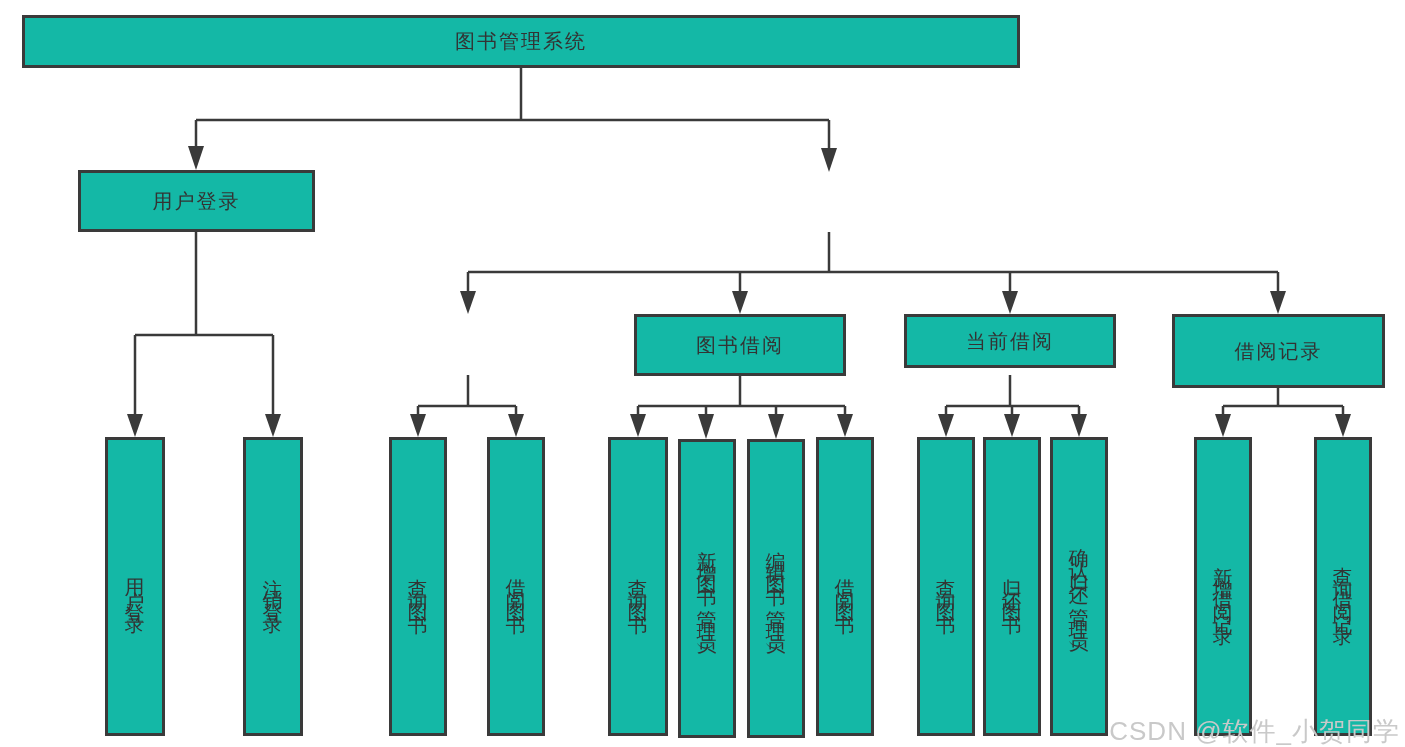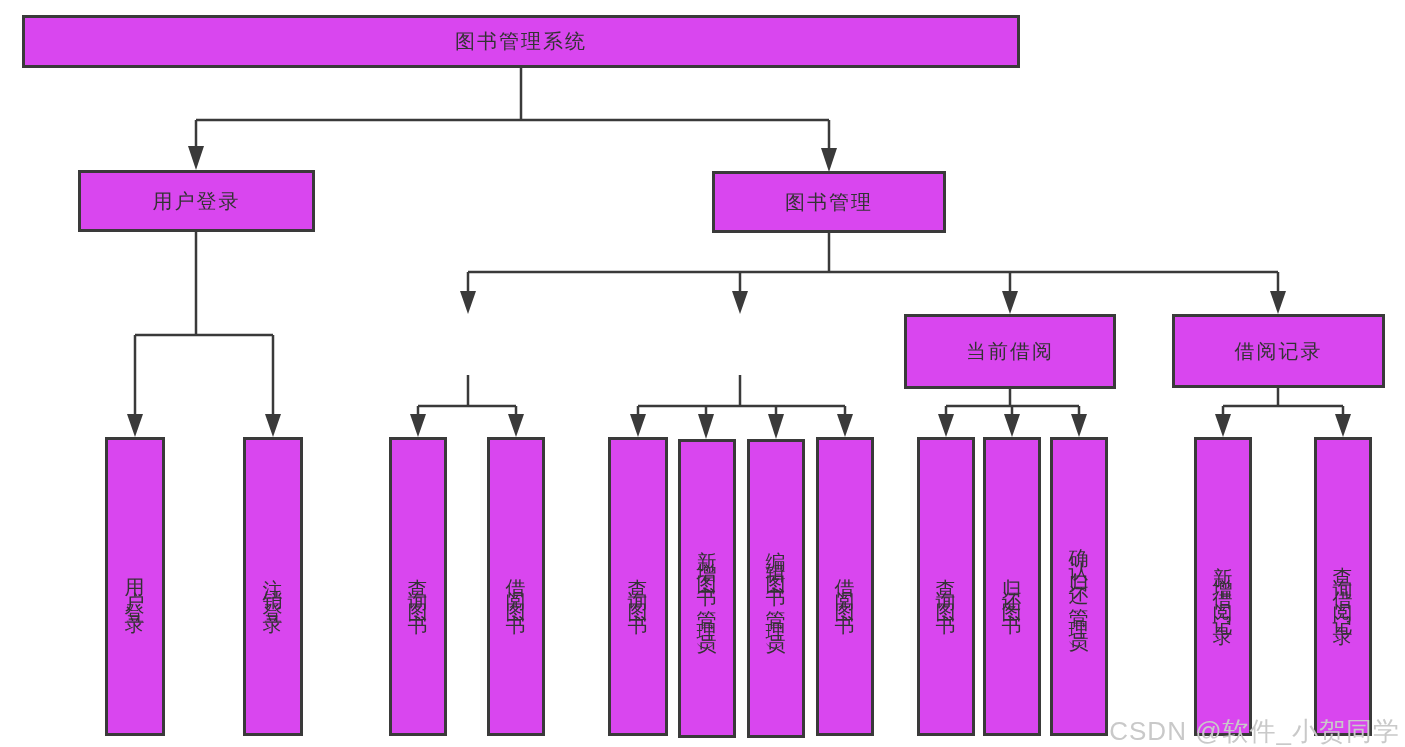--- a/index.html
+++ b/index.html
@@ -2,21 +2,21 @@
 <html><head>
 <meta charset="utf-8">
 <style>
   html, body { margin:0; padding:0; background:#ffffff; }
   .canvas {
     position:relative; width:1405px; height:747px; background:#ffffff;
     font-family:"Liberation Sans", sans-serif; overflow:hidden;
   }
   svg.connectors { position:absolute; left:0; top:0; z-index:0; }
   .node {
-    position:absolute; background:#d946ef; border:3px solid #3a3a3a;
+    position:absolute; background:#14b8a6; border:3px solid #3a3a3a;
     box-sizing:border-box; display:flex; align-items:center; justify-content:center;
     color:#333333; z-index:1;
   }
   .hbox { font-size:20px; letter-spacing:2px; }
   .vbox { font-size:20px; }
   .vbox .vtext {
     writing-mode:vertical-rl; text-orientation:mixed;
     letter-spacing:12px; line-height:1;
   }
   .watermark {
@@ -95,25 +95,25 @@
     </g>
   </svg>
 
   <div class="node hbox" style="left:22px; top:15px; width:998px; height:53px;">
     <span>图书管理系统</span>
   </div>
 
   <div class="node hbox" style="left:78px; top:170px; width:237px; height:62px;">
     <span>用户登录</span>
   </div>
-  <div class="node hbox" style="left:712px; top:171px; width:234px; height:62px;">
-    <span>图书管理</span>
+
+  <div class="node hbox" style="left:634px; top:314px; width:212px; height:62px;">
+    <span>图书借阅</span>
   </div>
-
-  <div class="node hbox" style="left:904px; top:314px; width:212px; height:75px;">
+  <div class="node hbox" style="left:904px; top:314px; width:212px; height:54px;">
     <span>当前借阅</span>
   </div>
   <div class="node hbox" style="left:1172px; top:314px; width:213px; height:74px;">
     <span>借阅记录</span>
   </div>
 
   <div class="node vbox" style="left:105px; top:437px; width:60px; height:299px;">
     <span class="vtext">用户登录</span>
   </div>
   <div class="node vbox" style="left:243px; top:437px; width:60px; height:299px;">

